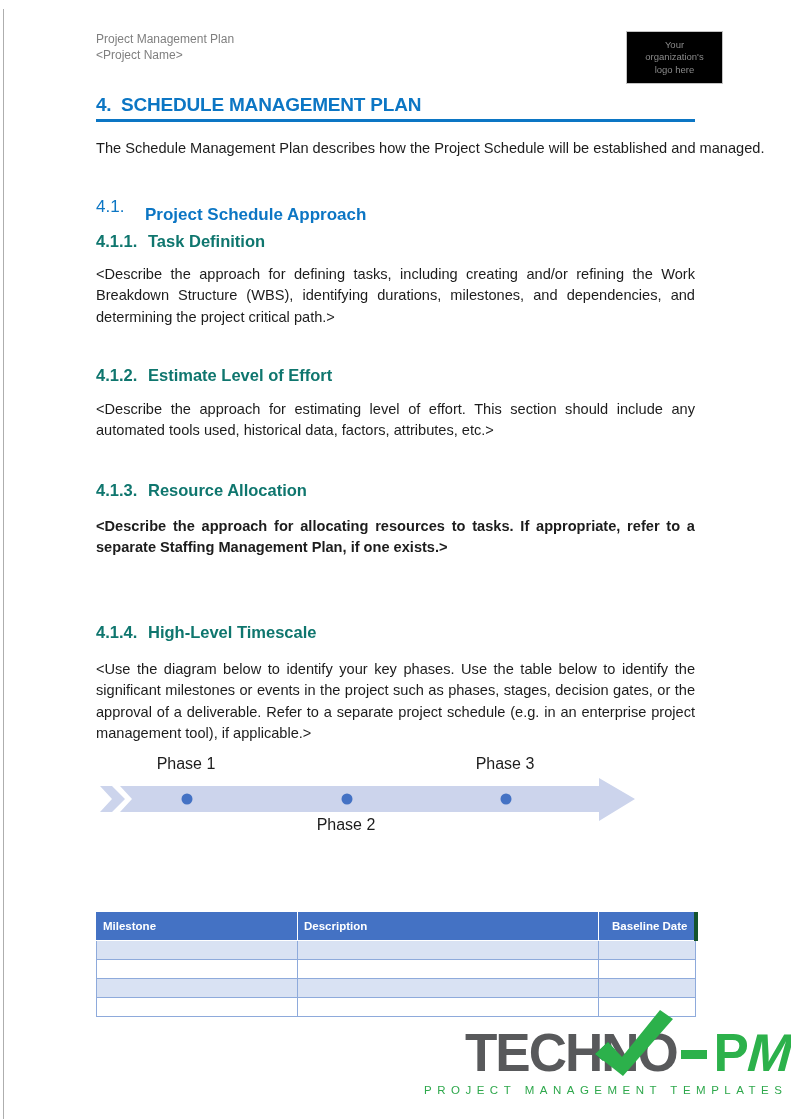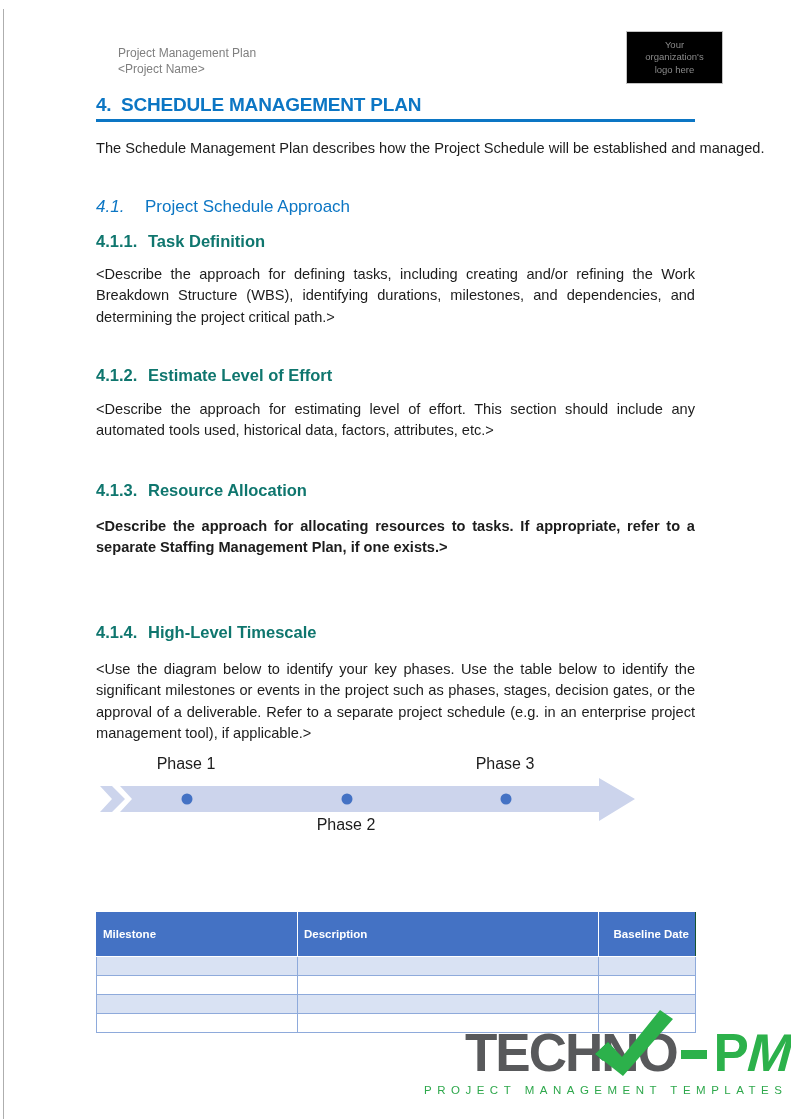--- a/index.html
+++ b/index.html
@@ -5,36 +5,36 @@
   * { margin:0; padding:0; box-sizing:border-box; }
   html,body { background:#ffffff; }
   body { font-family:"Liberation Sans","DejaVu Sans",sans-serif; }
   .page {
     position:relative; width:791px; height:1119px; background:#ffffff;
     overflow:hidden;
   }
   .edge-line { position:absolute; left:3px; top:9px; width:1px; height:1110px; background:#aeaeae; }
 
   
-  .doc-header { position:absolute; left:96px; top:46px; font-size:12px; line-height:15.5px; color:#7f7f7f;margin-left:22px; }
+  .doc-header { position:absolute; left:96px; top:32px; font-size:12px; line-height:15.5px; color:#7f7f7f; }
   .logo-box {
     position:absolute; left:626px; top:31px; width:97px; height:53px;
     border:1px solid #c3c3c3; background:#000000;
     display:flex; flex-direction:column; justify-content:center; align-items:center;
     font-size:9.5px; line-height:12.5px; color:#8a8a8a; text-align:center;
   }
 
   
   .h1 { position:absolute; left:96px; top:94px; width:599px; display:flex; color:#0c76c4; font-size:19px; font-weight:bold; letter-spacing:-0.2px; }
   .h1 .num { width:25px; }
   .h-rule { position:absolute; left:96px; top:119px; width:599px; height:3px; background:#0c76c4; }
 
   .h2 { position:absolute; left:96px; top:197px; width:599px; display:flex; color:#0c76c4; font-size:17px; }
-  .h2 .num { width:49px; font-weight:normal;font-style:italic; }
-  .h2 .ttl { font-weight:normal; }
+  .h2 .num { width:49px; font-weight:normal; }
+  .h2 .ttl { font-weight:bold;margin-top:8px; }
 
   .h3 { position:absolute; left:96px; top:0; width:599px; display:flex; color:#0f766e; font-size:16.5px; font-weight:bold; }
   .h3 .num { width:52px; }
   .h3.s411 { top:232px; } .h3.s412 { top:366px; } .h3.s413 { top:481px; } .h3.s414 { top:623px; }
 
   
   .body-p {
     position:absolute; left:96px; width:599px;
     font-size:14.6px; line-height:21.3px; color:#1c1c1c; text-align:justify;
   }
@@ -45,24 +45,24 @@
   .timeline { position:absolute; left:96px; top:752px; width:599px; height:92px; }
   .timeline svg { position:absolute; left:0; top:26px; }
   .phase-label { position:absolute; font-size:16px; color:#1c1c1c; white-space:nowrap; transform:translateX(-50%); }
   .phase-1 { left:90px; top:3px; } .phase-3 { left:409px; top:3px; } .phase-2 { left:250px; top:64px; }
 
   
   .ms-table { position:absolute; left:96px; top:912px; width:599px; border-collapse:collapse; table-layout:fixed; }
   .ms-table col.c1 { width:201px; } .ms-table col.c2 { width:301px; } .ms-table col.c3 { width:97px; }
   .ms-table th {
     background:#4472c4; color:#ffffff; font-size:11.5px; font-weight:bold;
-    text-align:left; height:22px; padding:16px 6px; border:1px solid #ffffff; border-top:none;
+    text-align:left; height:22px; padding:8px 6px; border:1px solid #ffffff; border-top:none;
   }
   .ms-table th:first-child { border-left:1px solid #4472c4; }
-  .ms-table th:last-child { border-right:1px solid #14532d; text-align:right; }
+  .ms-table th:last-child { border-right:4px solid #14532d; text-align:right; }
   .ms-table td { height:19px; border:1px solid #8eaadb; font-size:11.5px; }
   .ms-table tr.alt td { background:#d9e2f3; }
 
   
   .footer-page { position:absolute; left:96px; top:1037px; width:599px; text-align:center; font-size:12.5px; color:#6b6b6b; }
   .footer-page .pg-num { font-weight:bold; color:#1d1d1d; margin-left:3px; }
 
   
   .brand { position:absolute; left:424px; top:1026px; width:367px; }
   .wordmark { display:flex; align-items:flex-end; font-size:53px; font-weight:bold; letter-spacing:-2px; line-height:1; color:#58595b;margin-left:41px; }

